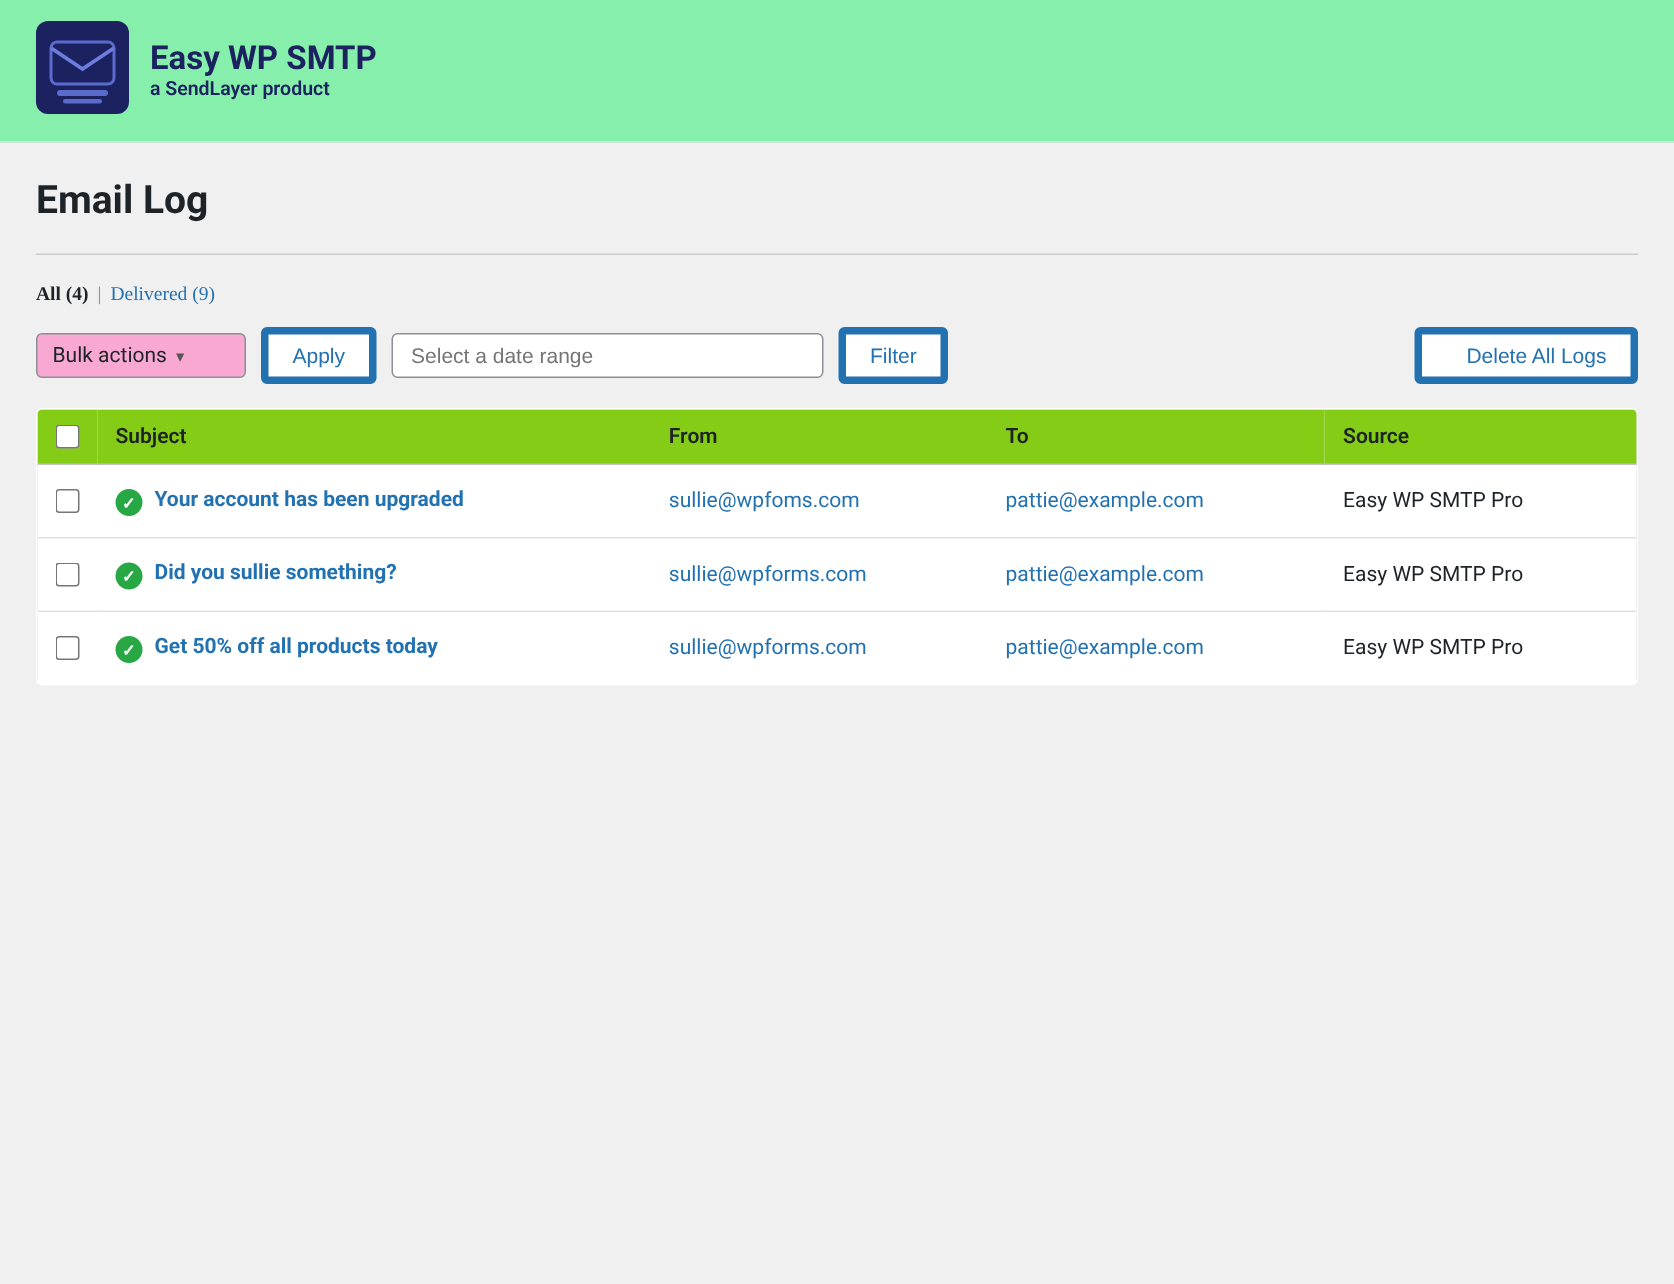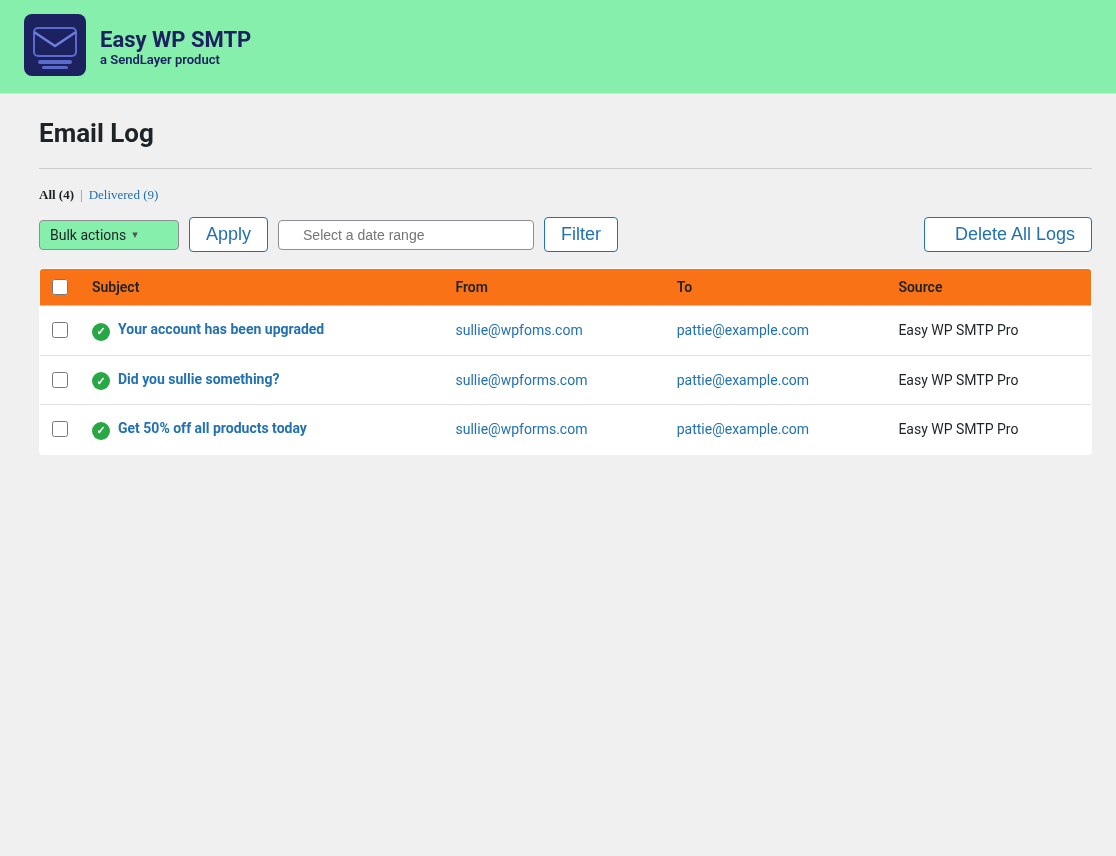--- a/index.html
+++ b/index.html
@@ -35,21 +35,20 @@
     }
     .header-text .app-subtitle span {
       color: #1c2260;
       font-weight: 600;
     }
 
     
     .main {
       padding: 24px 24px;
       max-width: 1116px;
-      margin-left: 15px;
     }
 
     .page-title {
       font-size: 26px;
       font-weight: 700;
       color: #1d2327;
       margin-bottom: 20px;
     }
 
     .divider {
@@ -82,52 +81,52 @@
       gap: 10px;
       margin-bottom: 16px;
       flex-wrap: wrap;
     }
 
     .bulk-actions-select {
       display: flex;
       align-items: center;
       border: 1px solid #8c8f94;
       border-radius: 4px;
-      background: #86efac;
+      background: #f9a8d4;
       padding: 6px 10px;
       font-size: 14px;
       color: #1d2327;
       cursor: pointer;
       gap: 6px;
       min-width: 140px;
     }
     .bulk-actions-select .chevron { font-size: 11px; color: #555; }
 
     .btn {
-      border: 1px solid #0369a1;
+      border: 5px solid #0369a1;
       border-radius: 4px;
       background: #fff;
       padding: 6px 16px;
-      font-size: 18px;
+      font-size: 14px;
       color: #1d2327;
       cursor: pointer;
     }
     .btn-primary {
       border-color: #2271b1;
       color: #2271b1;
     }
 
     .date-range-input {
       border: 1px solid #8c8f94;
       border-radius: 4px;
-      padding: 6px 24px;
+      padding: 6px 12px;
       font-size: 14px;
       color: #888;
       background: #fff;
-      width: 256px;
+      width: 288px;
     }
 
     .btn-delete {
       border-color: #2271b1;
       color: #2271b1;
       margin-left: auto;
       padding-left: 30px;
     }
 
     
@@ -139,21 +138,21 @@
       border-radius: 4px;
       overflow: hidden;
     }
     .email-table th {
       text-align: left;
       padding: 10px 12px;
       font-size: 14px;
       font-weight: 600;
       color: #1d2327;
       border-bottom: 1px solid #c3c4c7;
-      background: #f97316;
+      background: #84cc16;
     }
     .email-table td {
       padding: 14px 12px;
       border-bottom: 1px solid #e0e0e0;
       vertical-align: middle;
     }
     .email-table tr:last-child td { border-bottom: none; }
 
     .th-check, .td-check {
       width: 32px;

